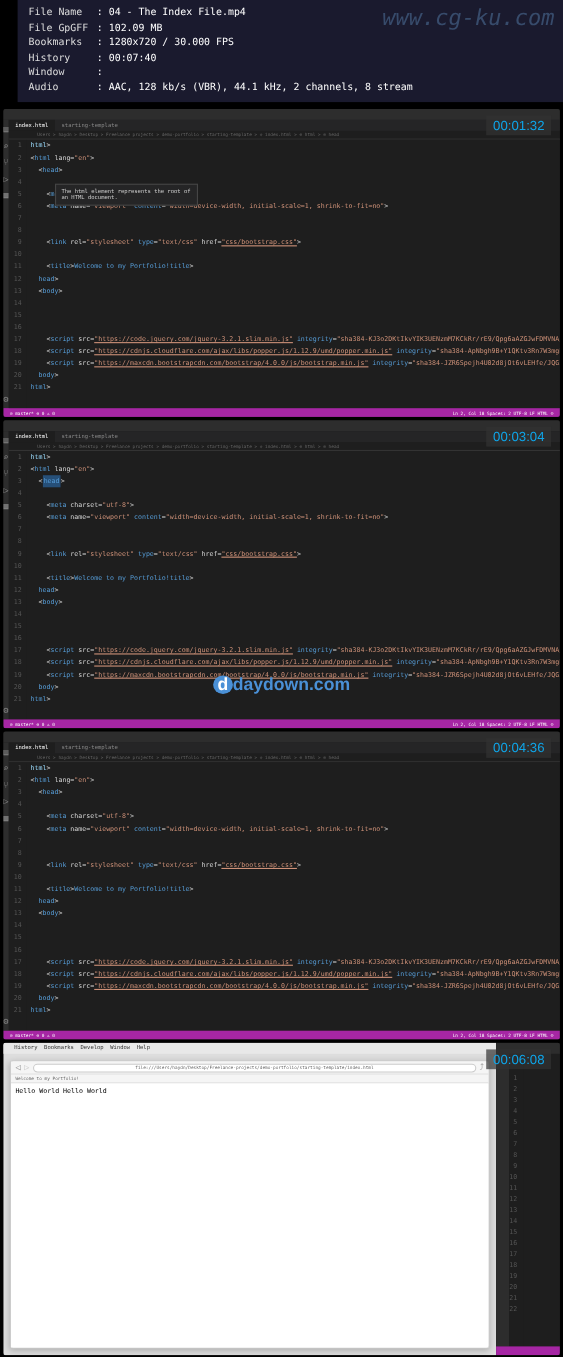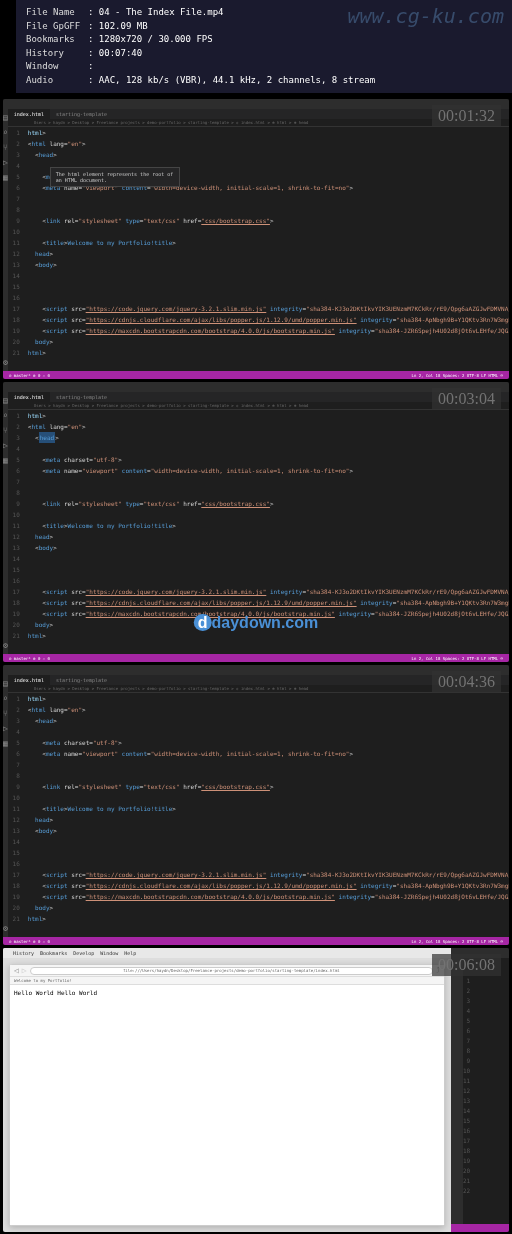--- a/index.html
+++ b/index.html
@@ -114,24 +114,24 @@
     top: 40px;
     left: 42px;
     max-width: 130px;
     z-index: 10;
   }
   .timecode {
     position: absolute;
     top: 6px;
     right: 8px;
     background: rgba(50,50,50,0.7);
-    color: #737373;
-    font-size: 16px;
+    color: #0ea5e9;
+    font-size: 12px;
     padding: 2px 6px;
-    font-family: Liberation Serif, serif;
+    font-family: Liberation Sans, sans-serif;
   }
   .statusbar {
     background: #a626a4;
     height: 8px;
     display: flex;
     align-items: center;
     justify-content: space-between;
     font-size: 4px;
     color: #fff;
     padding: 0 6px;

